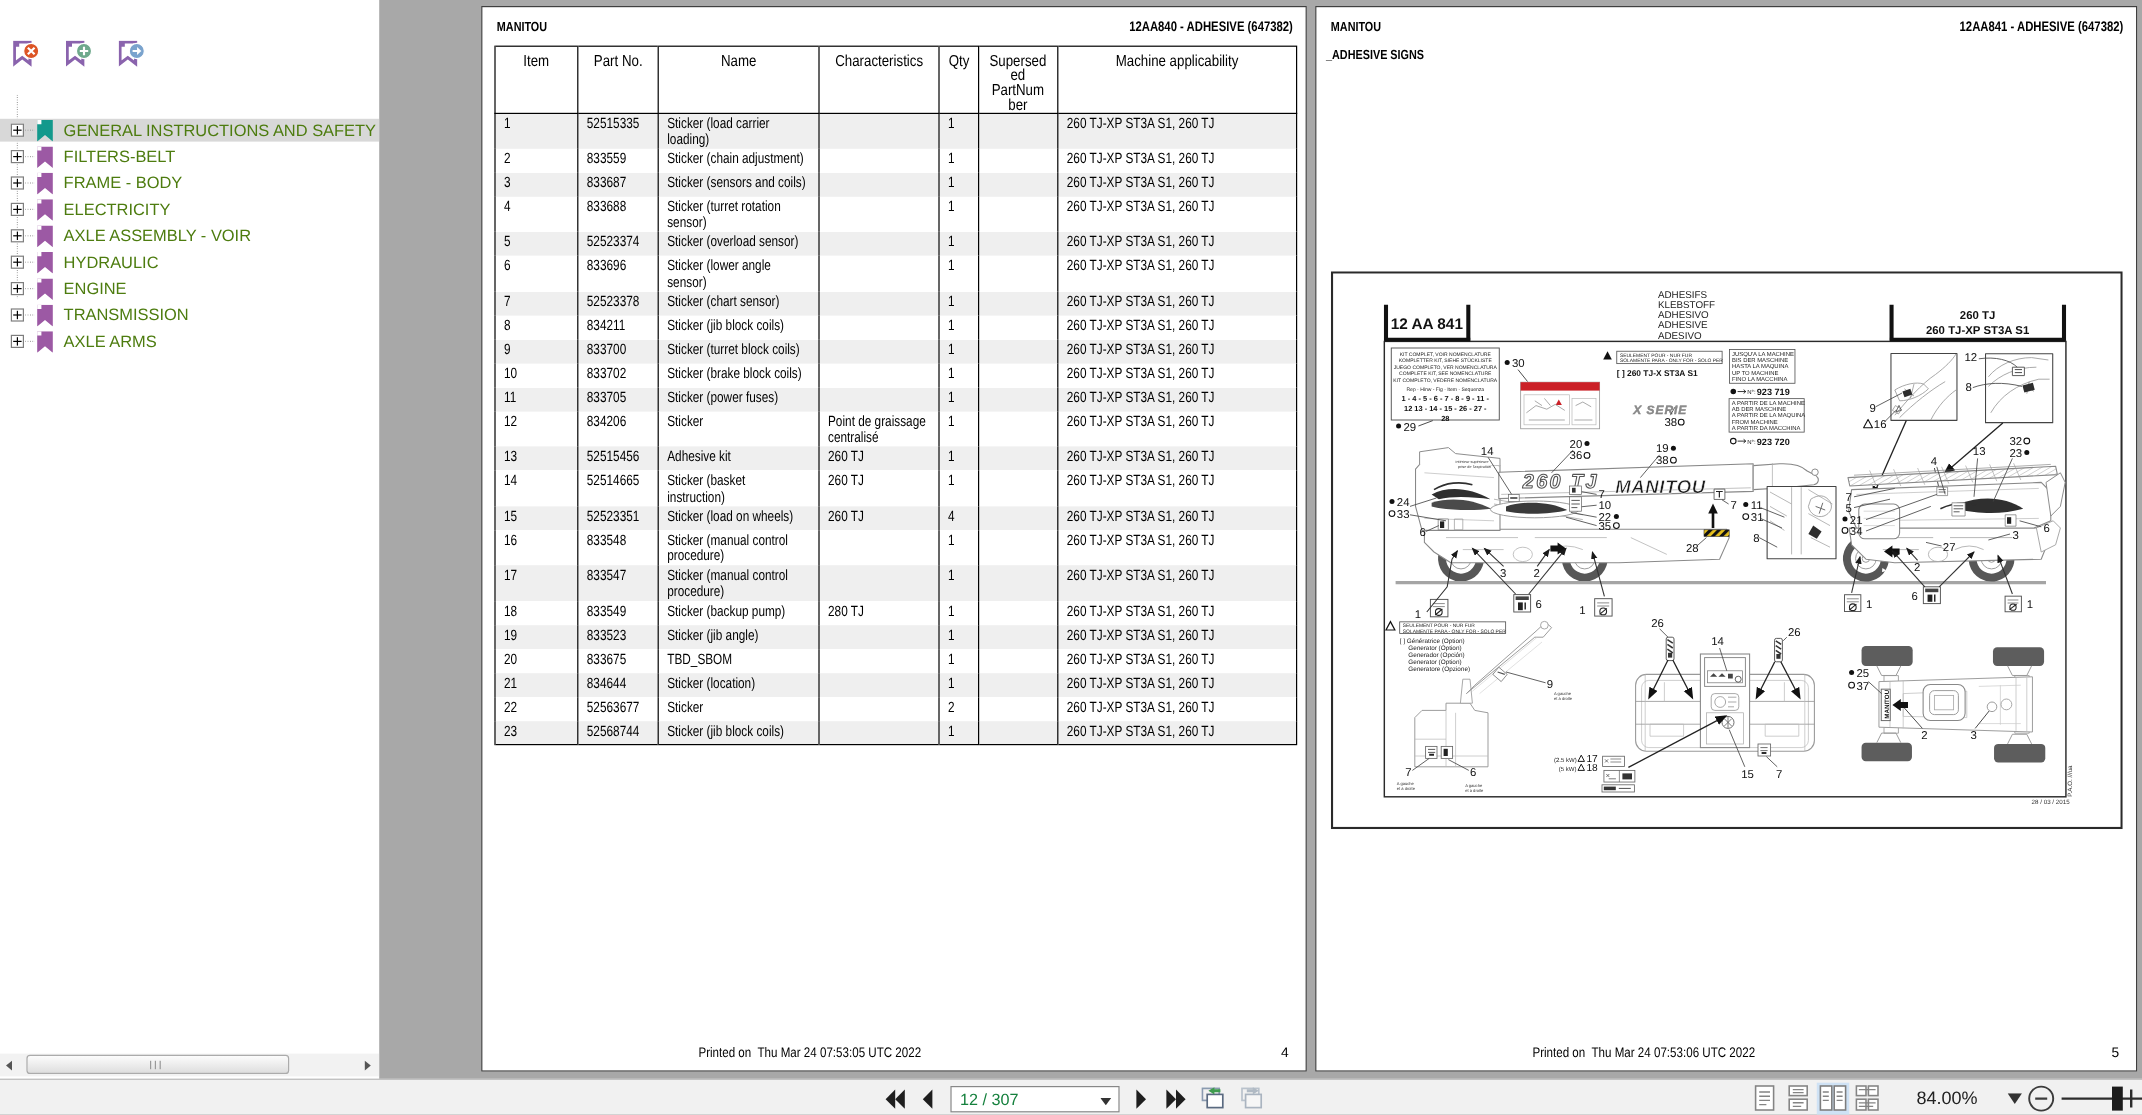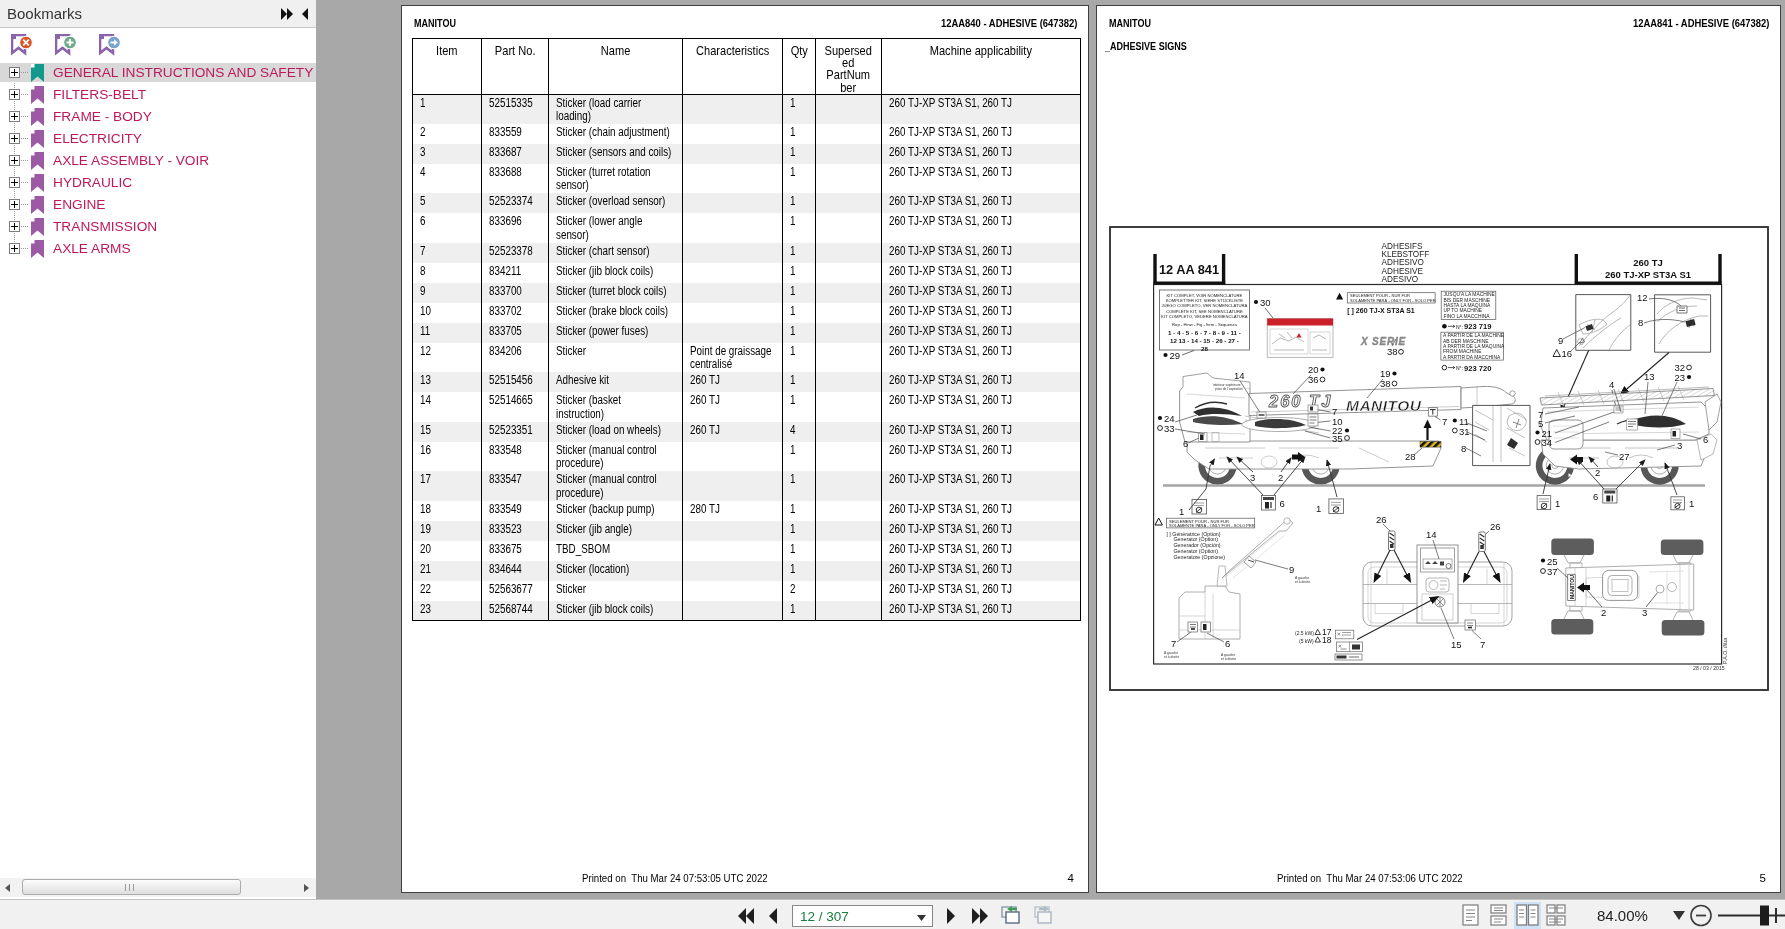--- a/index.html
+++ b/index.html
@@ -2,21 +2,21 @@
 <html><head>
 <meta charset="utf-8">
 <style>
   html,body{margin:0;padding:0;}
   body{width:1785px;height:929px;background:#a8a8a8;font-family:"Liberation Sans",sans-serif;position:relative;overflow:hidden;}
   .abs{position:absolute;}
   
   #sidebar{position:absolute;left:0;top:0;width:316px;height:899px;background:#fff;overflow:hidden;}
   #sbtitle{position:absolute;left:0;top:0;width:316px;height:28px;background:#f0f0f0;border-bottom:1px solid #c6c6c6;box-sizing:border-box;}
   #sbtitle .t{position:absolute;left:7px;top:5px;font-size:15px;color:#333;}
-  .treerow{position:absolute;left:0;width:316px;height:19px;font-size:13.7px;color:#be185d;white-space:nowrap;}
+  .treerow{position:absolute;left:0;width:316px;height:19px;font-size:13.7px;color:#4d7c0f;white-space:nowrap;margin-top:36px;}
   .treerow .lbl{position:absolute;left:53px;top:2px;}
   .hl{background:#d8d8d8;}
   .plusbox{position:absolute;left:9px;top:4px;width:11px;height:11px;border:1px solid #7e7e7e;background:#fff;box-sizing:border-box;}
   .plusbox:before{content:"";position:absolute;left:1px;top:4px;width:7px;height:1px;background:#000;}
   .plusbox:after{content:"";position:absolute;left:4px;top:1px;width:1px;height:7px;background:#000;}
   .hdots{position:absolute;left:21px;top:9px;width:8px;height:1px;background-image:linear-gradient(90deg,#999 50%,transparent 50%);background-size:2px 1px;}
   
   #pageL{position:absolute;left:401px;top:5px;width:688px;height:888px;background:#fff;border:1px solid #3f3f3f;box-sizing:border-box;}
   #pageR{position:absolute;left:1096px;top:5px;width:685px;height:888px;background:#fff;border:1px solid #3f3f3f;box-sizing:border-box;}
   .phead{position:absolute;top:11px;font-size:11px;font-weight:bold;color:#000;transform:scaleX(.82);transform-origin:0 0;white-space:nowrap;}
@@ -34,28 +34,20 @@
   #ptable .g td{background:#efefef;}
   
   #toolbar{position:absolute;left:0;top:899px;width:1785px;height:30px;background:#f1f1f1;border-top:1px solid #c2c2c2;box-sizing:border-box;}
   #pagebox{position:absolute;left:792px;top:5px;width:141px;height:22px;background:#fff;border:1px solid #878787;box-sizing:border-box;font-size:13.5px;color:#15803d;}
   #pagebox span{position:absolute;left:7px;top:3px;}
 </style>
 </head>
 <body>
 
 <div id="sidebar">
-  <div id="sbtitle">
-    <span class="t">Bookmarks</span>
-    <svg class="abs" style="left:280px;top:7px" width="30" height="14" viewBox="0 0 30 14">
-      <path d="M1 1 L7 7 L1 13 Z" fill="#111"></path>
-        <path d="M7 1 L13 7 L7 13 Z" fill="#111"></path>
-      <path d="M28 1 L22 7 L28 13 Z" fill="#111"></path>
-    </svg>
-  </div>
   <div id="sbicons">
       <svg class="abs" style="left:11px;top:34px" width="22" height="22" viewBox="0 0 22 22">
 <path d="M1 1 H14 V19 L7.5 14 L1 19 Z" fill="#fff" stroke="#8a63ad" stroke-width="2.6"></path>
 <path d="M1 1 H5 V5 H1 Z" fill="#8a63ad"></path>
 <circle cx="15" cy="8.5" r="6.3" fill="#dd5526" stroke="#fff" stroke-width="1"></circle>
         <path d="M12.2 5.7 L17.8 11.3 M17.8 5.7 L12.2 11.3" stroke="#fff" stroke-width="1.8"></path>
       </svg>
       <svg class="abs" style="left:55px;top:34px" width="22" height="22" viewBox="0 0 22 22">
 <path d="M1 1 H14 V19 L7.5 14 L1 19 Z" fill="#fff" stroke="#8a63ad" stroke-width="2.6"></path>
 <path d="M1 1 H5 V5 H1 Z" fill="#8a63ad"></path>

